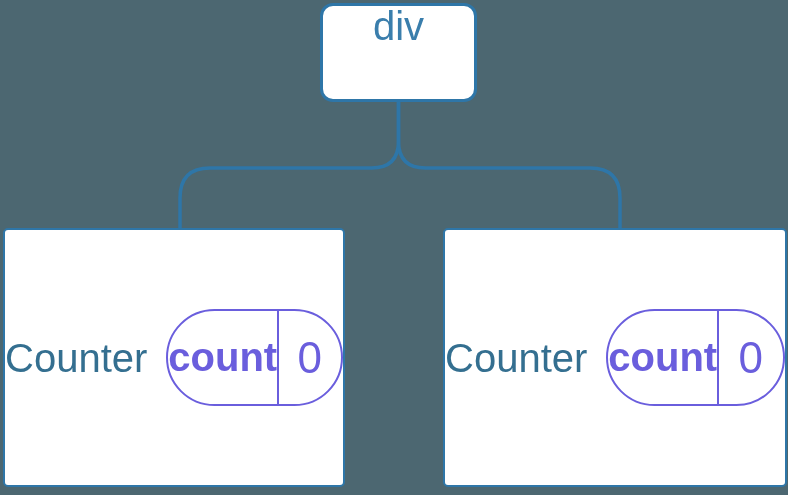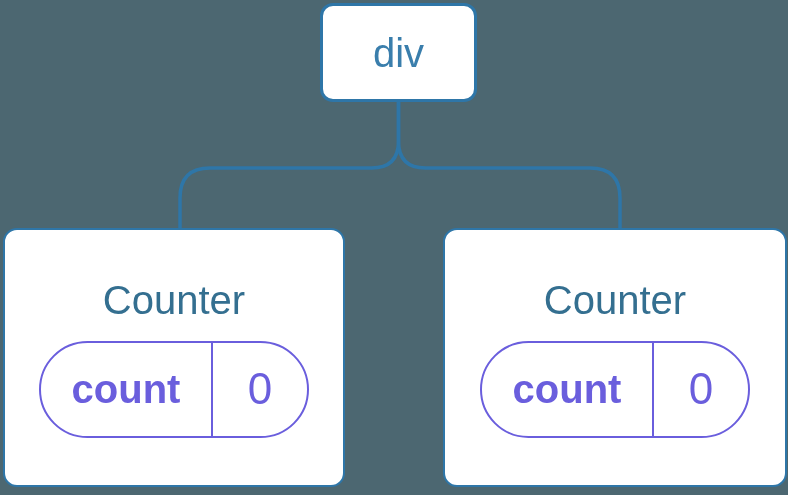--- a/index.html
+++ b/index.html
@@ -30,39 +30,39 @@
     position: absolute;
     left: 320px;
     top: 3px;
     width: 157px;
     height: 99px;
     background: #FFFFFF;
     border: 3px solid #2E76A8;
     border-radius: 13px;
     box-sizing: border-box;
     display: flex;
-    align-items: center;
+    align-items: flex-start;
     justify-content: center;
   }
   .root-label {
     color: #3A7EAC;
     font-size: 40px;
     font-weight: 500;
     line-height: 1;
   }
   .counter-card {
     position: absolute;
     top: 228px;
     height: 259px;
     background: #FFFFFF;
     border: 2.5px solid #2E76A8;
-    border-radius: 14px;
+    border-radius: 5px;
     box-sizing: border-box;
     display: flex;
-    flex-direction: column;
+    flex-direction: row;
     align-items: center;
     justify-content: center;
     gap: 19px;
   }
   .counter-card.left {
     left: 3px;
     width: 342px;
   }
   .counter-card.right {
     left: 443px;

